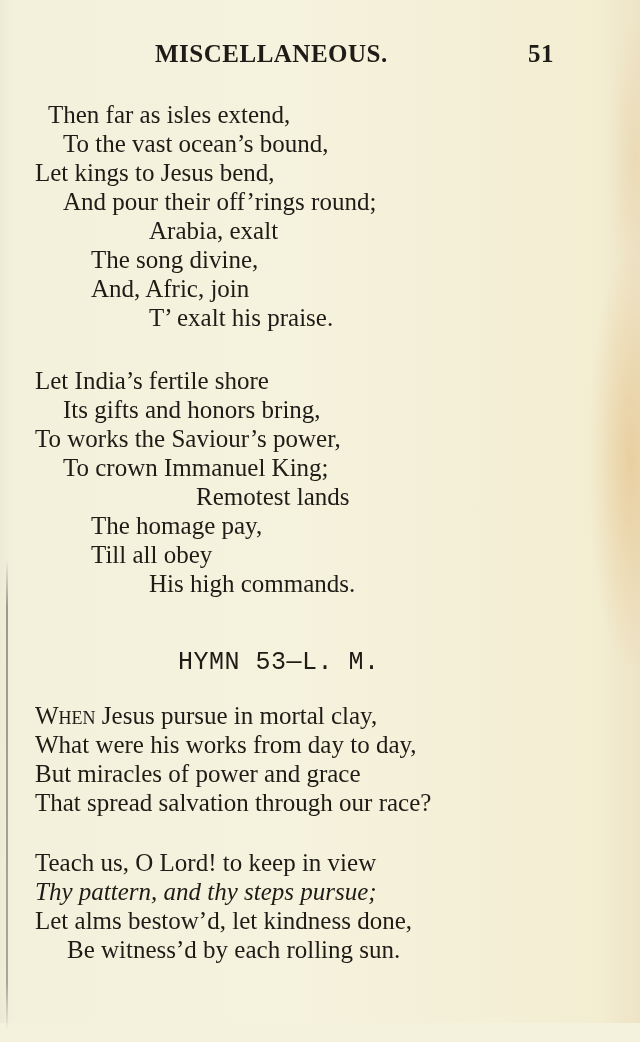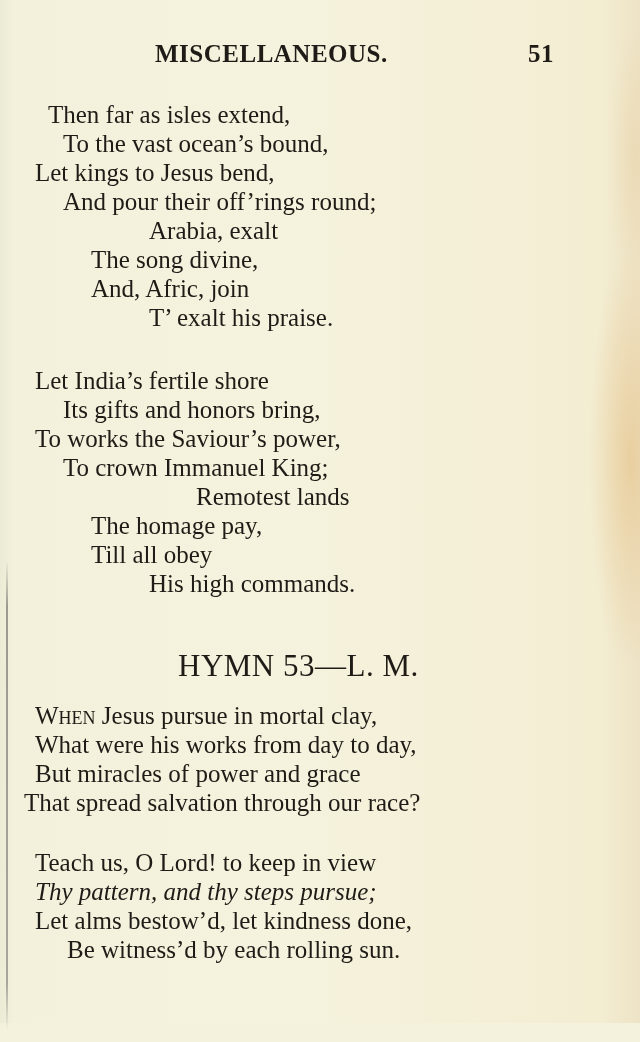--- a/index.html
+++ b/index.html
@@ -28,21 +28,21 @@
   .running-head .title { position: absolute; left: 0; top: 0; }
   .running-head .pageno { position: absolute; left: 373px; top: 0; }
   .verse {
     position: absolute; left: 0; width: 640px;
     font-family: "Liberation Serif", serif;
     font-size: 25px; line-height: 29px;
   }
   .line { position: absolute; white-space: nowrap; }
   .hymn-title {
     position: absolute; top: 648px; left: 178px;
-    font-family: Liberation Serif, serif; font-size: 31px; letter-spacing: 0.5px;
+    font-family: Liberation Mono, monospace; font-size: 25px; letter-spacing: 0.5px;
   }
   .smallcaps { font-variant: small-caps; }
 </style>
 </head>
 <body>
 
 <div class="page">
   <div class="spine-line"></div>
 
   <div class="running-head">
@@ -73,21 +73,21 @@
   </div>
 
   <div class="hymn-title">HYMN 53—L. M.</div>
 
   <div class="verse" style="top:701px;">
     <div class="line" style="top:0px;left:35px;">
       <span class="smallcaps">When</span><span> Jesus pursue in mortal clay,</span>
     </div>
     <div class="line" style="top:29px;left:35px;">What were his works from day to day,</div>
     <div class="line" style="top:58px;left:35px;">But miracles of power and grace</div>
-    <div class="line" style="top:87px;left:24px;">That spread salvation through our race?</div>
+    <div class="line" style="top:87px;left:35px;">That spread salvation through our race?</div>
   </div>
 
   <div class="verse" style="top:848px;">
     <div class="line" style="top:0px;left:35px;">Teach us, O Lord! to keep in view</div>
     <div class="line" style="top:29px;left:35px;font-style:italic;">Thy pattern, and thy steps pursue;</div>
     <div class="line" style="top:58px;left:35px;">Let alms bestow’d, let kindness done,</div>
     <div class="line" style="top:87px;left:35px;margin-left:32px;">Be witness’d by each rolling sun.</div>
   </div>
 </div>
 

